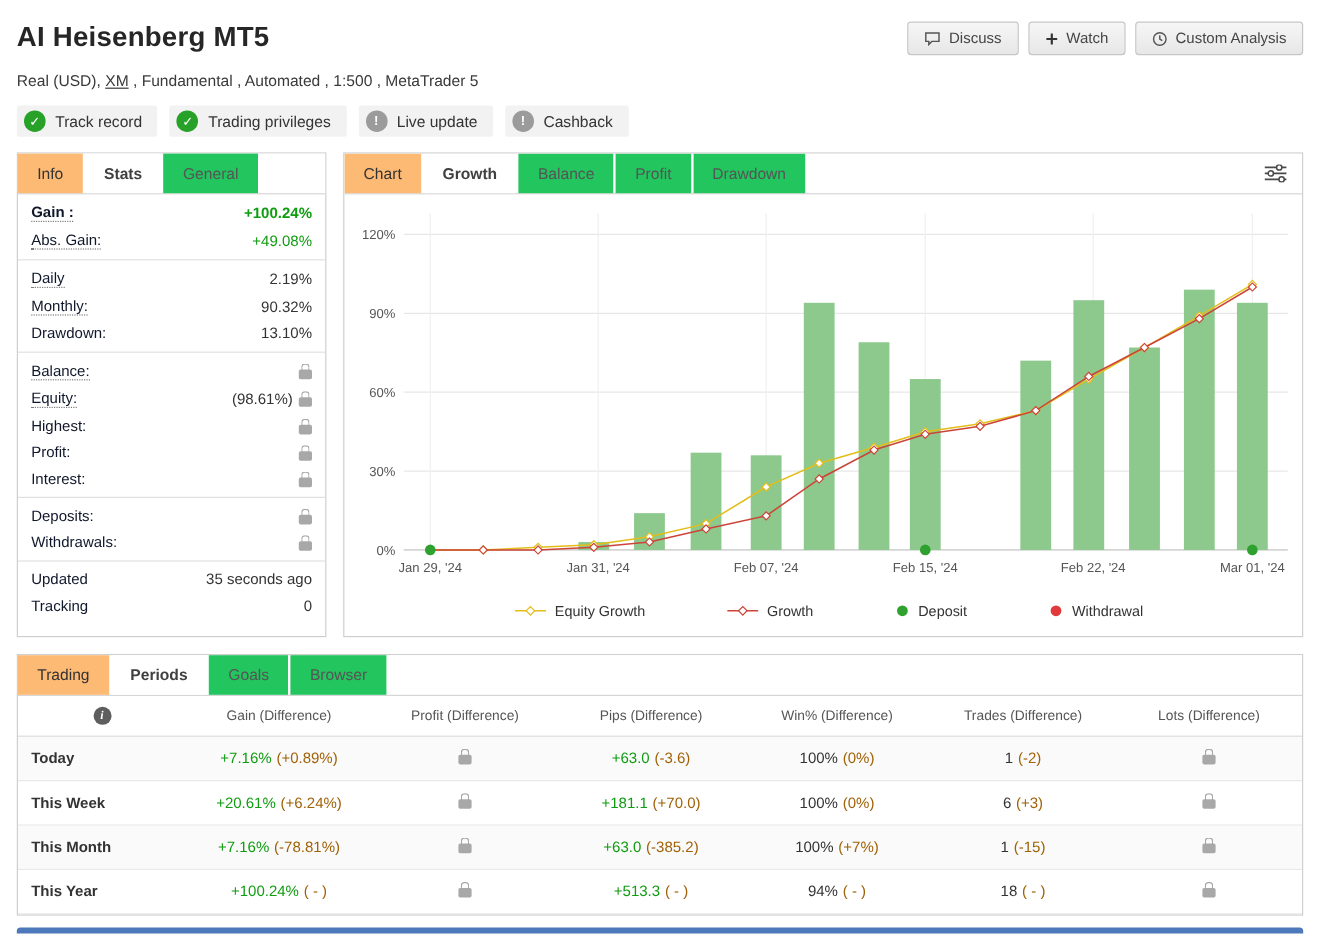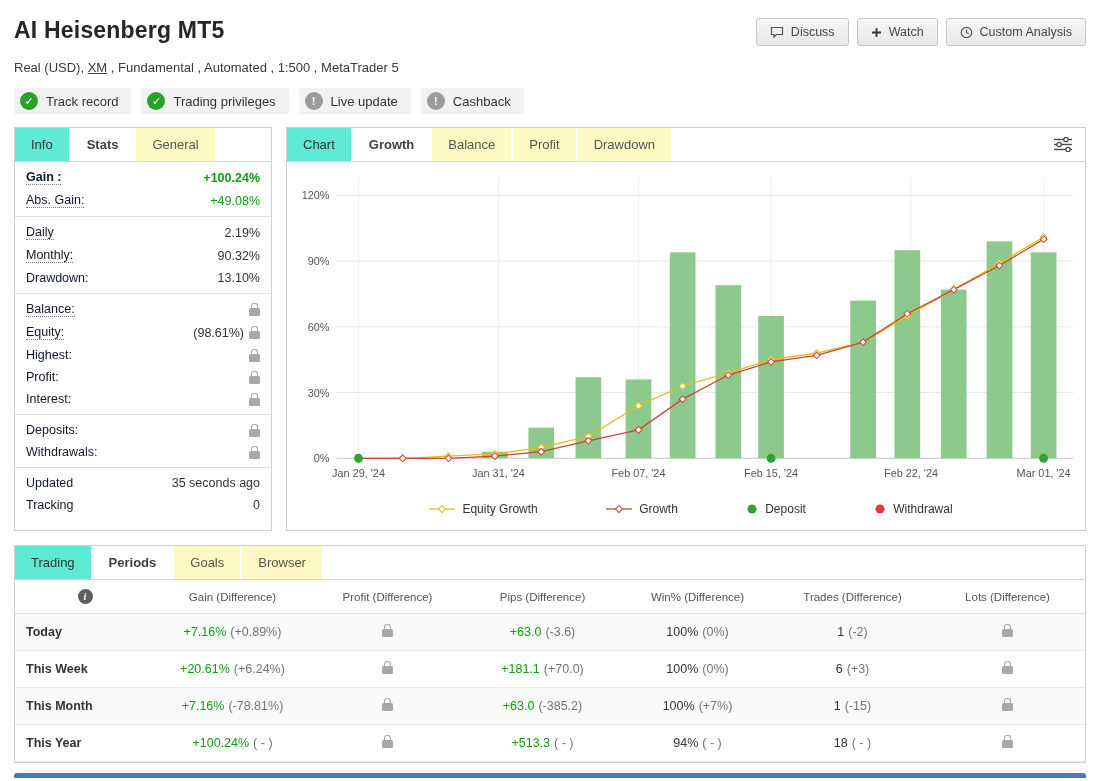--- a/index.html
+++ b/index.html
@@ -44,24 +44,24 @@
   .main-row { display: flex; gap: 14px; margin-top: 13px; }
   .panel { background: #fff; border: 1px solid #cfcfcf; }
   .stats-panel { width: 258px; height: 404px; flex: none; }
   .chart-panel { flex: 1; height: 404px; overflow: hidden; }
   .tabbar {
     display: flex; align-items: stretch; height: 34px;
     background: #fff; border-bottom: 1px solid #d6d6d6;
   }
   .tab {
     padding: 0 16px; display: flex; align-items: center;
-    font-size: 13px; color: #555; background: #fef9c3;
+    font-size: 13px; color: #555; background: #22c55e;
     margin-right: 2px; cursor: pointer; white-space: nowrap;
   }
-  .tab:first-child { background: #5eead4; color: #333; }
+  .tab:first-child { background: #fdba74; color: #333; }
   .tab.active { background: #fff; color: #404040; font-weight: bold; }
   .chart-tool { margin-left: auto; display: flex; align-items: center; padding-right: 12px; cursor: pointer; }
 
   
   .stat-group { padding: 4px 0; border-bottom: 1px solid #e1e1e1; }
   .stat-group:last-child { border-bottom: none; }
   .stat-row { display: flex; justify-content: space-between; align-items: center; padding: 4px 11px; font-size: 12.5px; }
   .stat-label { color: #0f172a; }
   .stat-label.dotted { border-bottom: 1px dotted #7d7d7d; }
   .stat-label.bold { font-weight: bold; }
@@ -88,21 +88,21 @@
   table { width: 100%; border-collapse: collapse; table-layout: fixed; }
   th {
     font-size: 11.5px; color: #555; font-weight: normal;
     padding: 9px 0; text-align: center; border-bottom: 1px solid #ddd; background: #fff;
   }
   th:first-child { width: 140px; }
   td { font-size: 12.5px; text-align: center; padding: 10px 0; border-bottom: 1px solid #e9e9e9; }
   td.label { text-align: left; padding-left: 11px; color: #333; font-weight: bold; }
   tbody tr:nth-child(odd) td { background: #fafafa; }
   .main.green { color: #109c10; }
-  .diff { color: #737373; margin-left: 4px; margin-top: 45px; }
+  .diff { color: #a16207; margin-left: 4px; margin-top: 45px; }
   .info-ico {
     display: inline-flex; align-items: center; justify-content: center;
     width: 15px; height: 15px; border-radius: 50%;
     background: #5e5e5e; color: #fff; font-size: 10px; font-weight: bold;
     font-family: "Liberation Serif", "DejaVu Serif", serif; font-style: italic;
     cursor: pointer;
   }
 
   .footer-bar { height: 5px; background: #4d79ba; margin-top: 10px; border-radius: 3px 3px 0 0; }
 </style>

